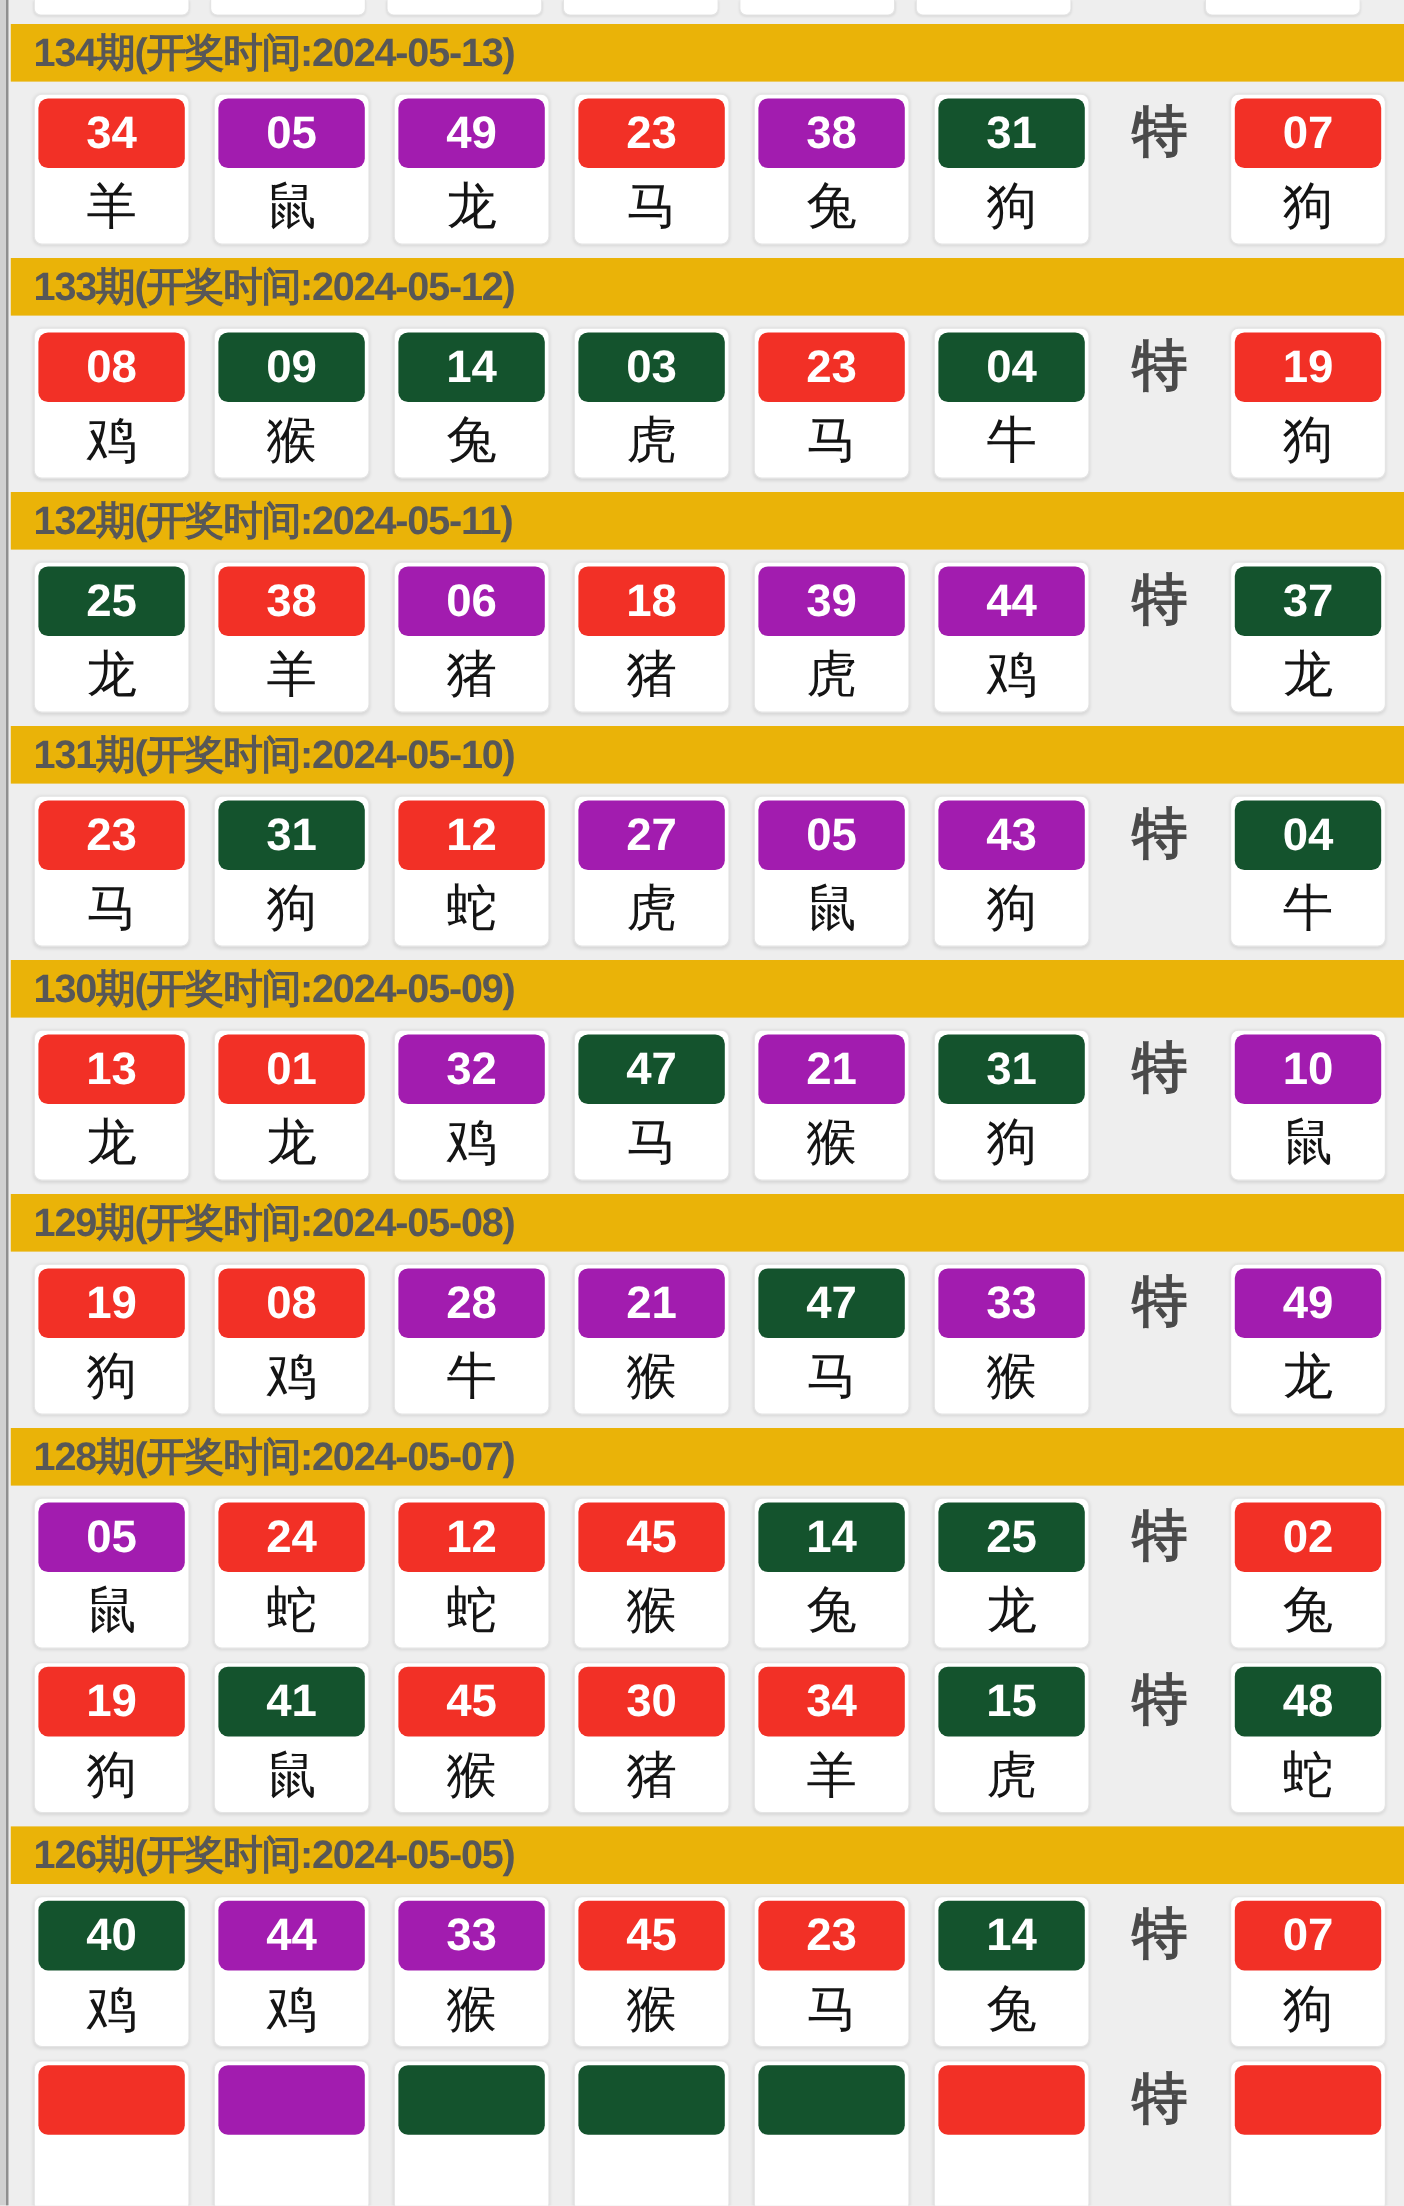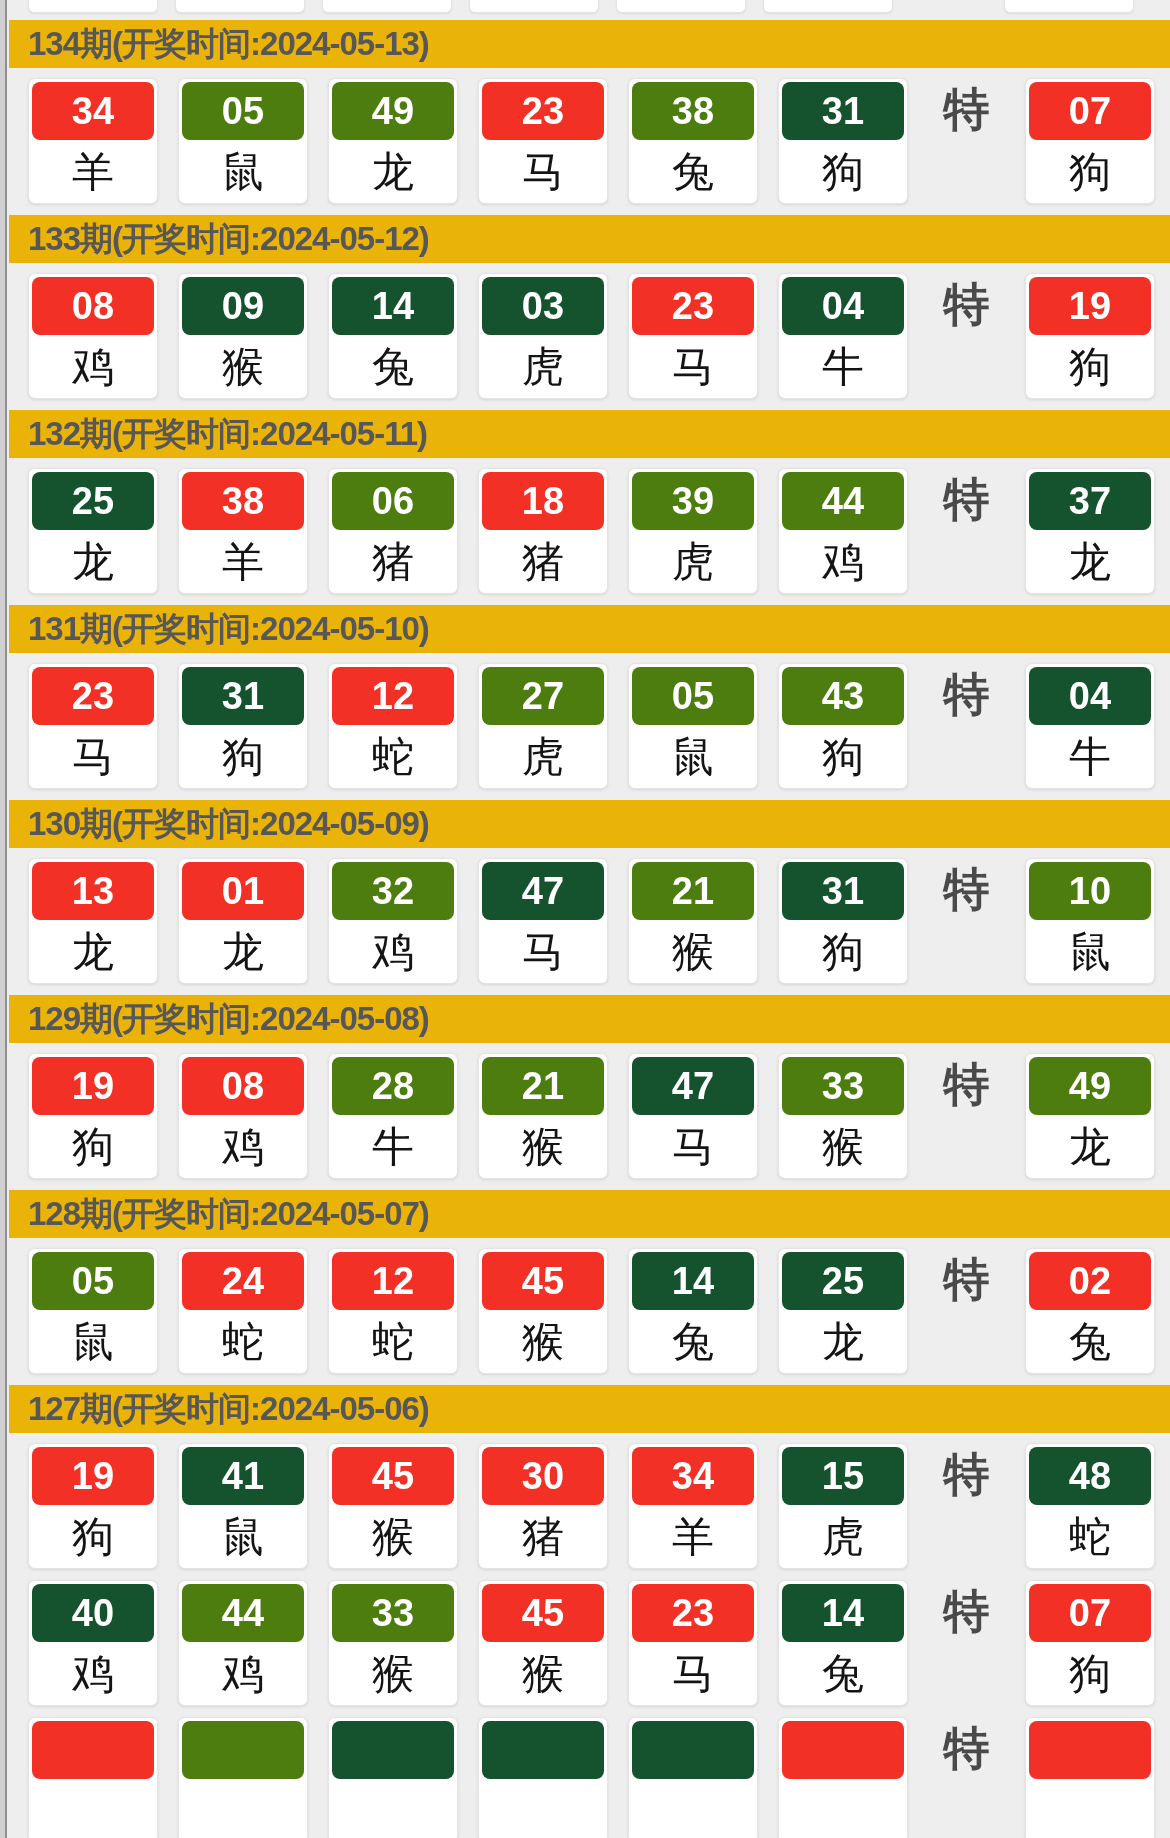--- a/index.html
+++ b/index.html
@@ -49,21 +49,21 @@
   .num {
     height:58px; border-radius:8px;
     display:flex; align-items:center; justify-content:center;
     color:#ffffff; font-size:38px; font-weight:bold;
   }
   .zodiac {
     flex:1; display:flex; align-items:center; justify-content:center;
     font-size:42px; color:#141414;
   }
   .c-red   { background:#f23026; }
-  .c-green { background:#4d7c0f; }
+  .c-green { background:#a21caf; }
   .c-blue  { background:#14532d; }
   .te {
     height:64px; display:flex; align-items:center; justify-content:center;
     font-size:46px; font-weight:bold; color:#4a4a4a;
   }
 </style>
 </head>
 <body>
 
 <div>
@@ -368,23 +368,20 @@
   </div>
 <div class="te">特</div>
   <div class="tile">
     <div class="num c-red">02</div>
     <div class="zodiac">兔</div>
   </div>
 </div>
   </section>
 
   <section class="section">
-    <div class="header-bar">
-      <span class="header-text">127期(开奖时间:2024-05-06)</span>
-    </div>
     <div class="grid-row balls">
   <div class="tile">
     <div class="num c-red">19</div>
     <div class="zodiac">狗</div>
   </div>
 
   <div class="tile">
     <div class="num c-blue">41</div>
     <div class="zodiac">鼠</div>
   </div>
@@ -410,20 +407,23 @@
   </div>
 <div class="te">特</div>
   <div class="tile">
     <div class="num c-blue">48</div>
     <div class="zodiac">蛇</div>
   </div>
 </div>
   </section>
 
   <section class="section">
+    <div class="header-bar">
+      <span class="header-text">126期(开奖时间:2024-05-05)</span>
+    </div>
     <div class="grid-row balls">
   <div class="tile">
     <div class="num c-blue">40</div>
     <div class="zodiac">鸡</div>
   </div>
 
   <div class="tile">
     <div class="num c-green">44</div>
     <div class="zodiac">鸡</div>
   </div>

